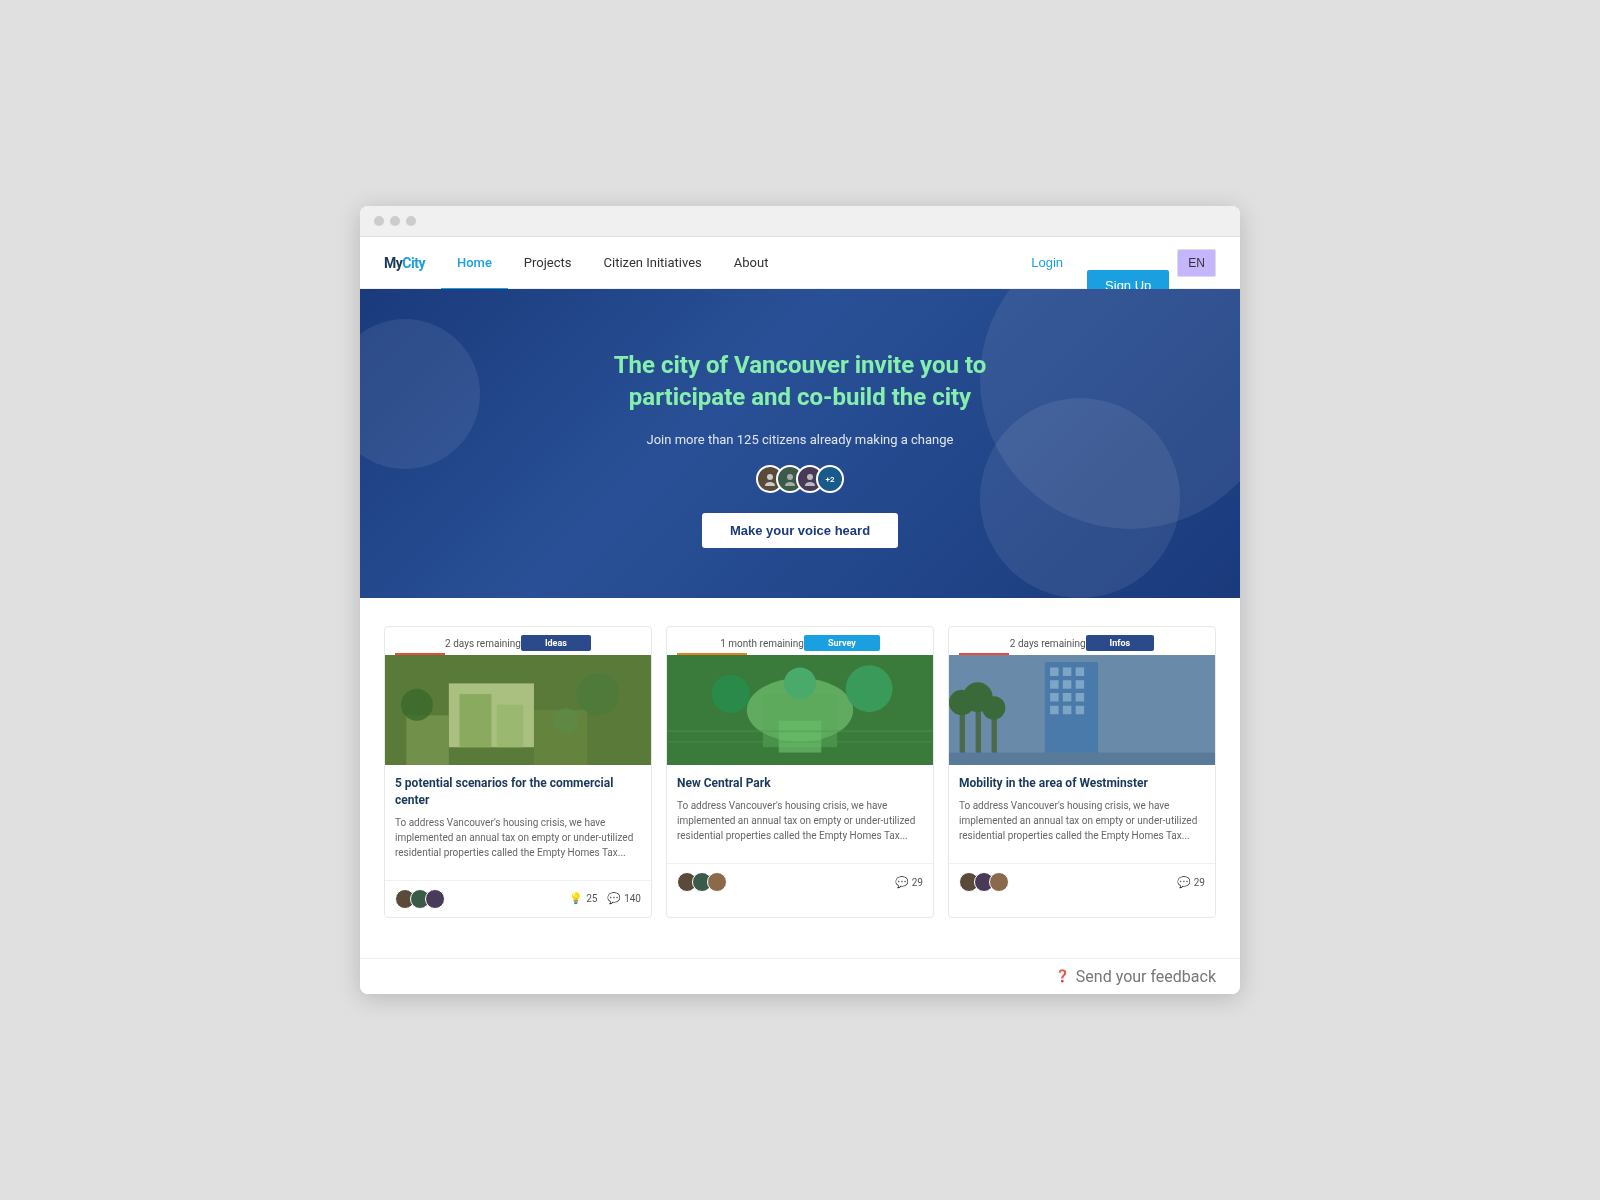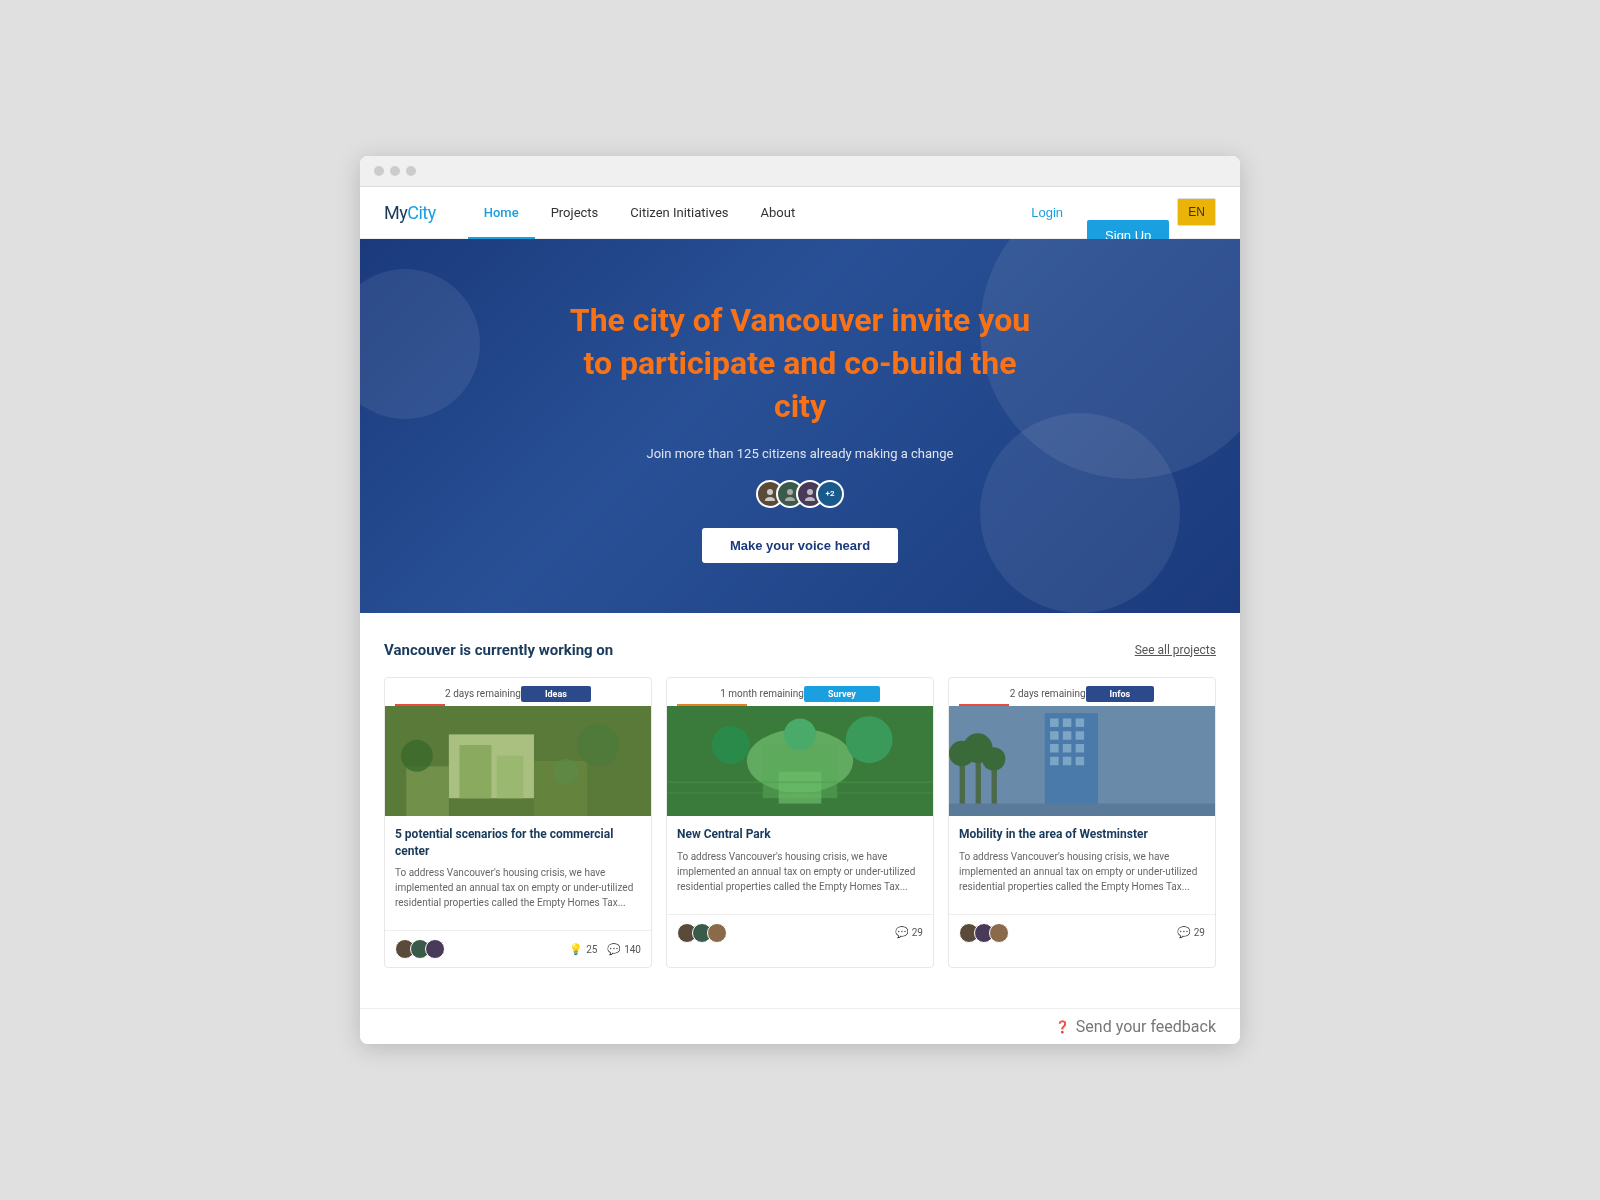--- a/index.html
+++ b/index.html
@@ -40,24 +40,24 @@
     .nav {
       display: flex;
       align-items: center;
       padding: 0 24px;
       height: 52px;
       background: #fff;
       border-bottom: 1px solid #eee;
     }
 
     .nav-logo {
-      font-size: 18px;
-      font-weight: 400;
+      font-size: 14px;
+      font-weight: 700;
       color: #1a3a5c;
-      margin-right: 32px;
+      margin-right: 16px;
       letter-spacing: -0.5px;
     }
 
     .nav-logo span {
       color: #1a9fe0;
     }
 
     .nav-links {
       display: flex;
       align-items: center;
@@ -117,21 +117,21 @@
       cursor: pointer;
       font-weight: 500;
       border-radius: 2px;
       margin-top: 46px;
     }
 
     .btn-lang {
       padding: 6px 10px;
       font-size: 12px;
       color: #333;
-      background: #eab308;
+      background: #c4b5fd;
       border: 1px solid #ddd;
       cursor: pointer;
       border-radius: 2px;
     }
 
     
     .hero {
       background: #1a3a7c;
       padding: 60px 24px 50px;
       text-align: center;
@@ -158,23 +158,23 @@
     .hero-bg-shape.s1 { width: 300px; height: 300px; right: -40px; top: -60px; }
     .hero-bg-shape.s2 { width: 200px; height: 200px; right: 60px; bottom: 0; }
     .hero-bg-shape.s3 { width: 150px; height: 150px; left: -30px; top: 30px; }
 
     .hero-content {
       position: relative;
       z-index: 1;
     }
 
     .hero-title {
-      font-size: 32px;
+      font-size: 24px;
       font-weight: 700;
-      color: #f97316;
+      color: #86efac;
       line-height: 1.35;
       max-width: 480px;
       margin: 0 auto 16px;
     }
 
     .hero-sub {
       font-size: 13px;
       color: rgba(255,255,255,0.85);
       margin-bottom: 16px;
       line-height: 1.5;
@@ -458,24 +458,20 @@
               <ellipse cx="7" cy="13" rx="5" ry="3" fill="#bbb"></ellipse>
             </svg>
         </div>
         <div class="avatar-circle a4">+2</div>
       </div>
       <button class="btn-cta">Make your voice heard</button>
     </div>
   </section>
 
   <div class="projects-section">
-    <div class="projects-header">
-      <h2 class="projects-title">Vancouver is currently working on</h2>
-      <span class="see-all">See all projects</span>
-    </div>
 
     <div class="cards-grid">
 
       <div class="card">
         <div class="card-header">
           <span class="card-timer">2 days remaining</span>
           <span class="badge ideas">Ideas</span>
           <div class="card-timer-bar"></div>
         </div>
         <div class="card-img img1">

